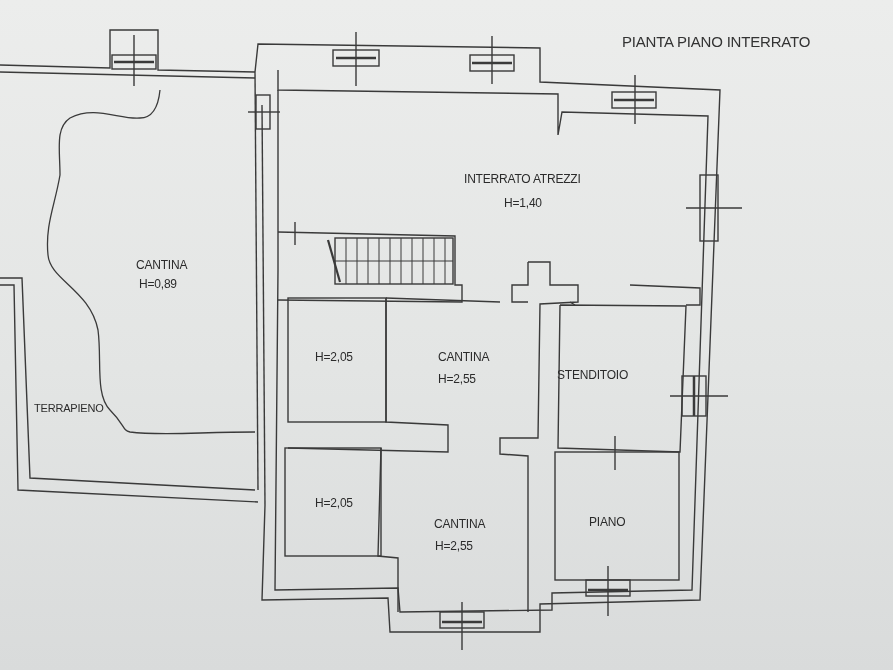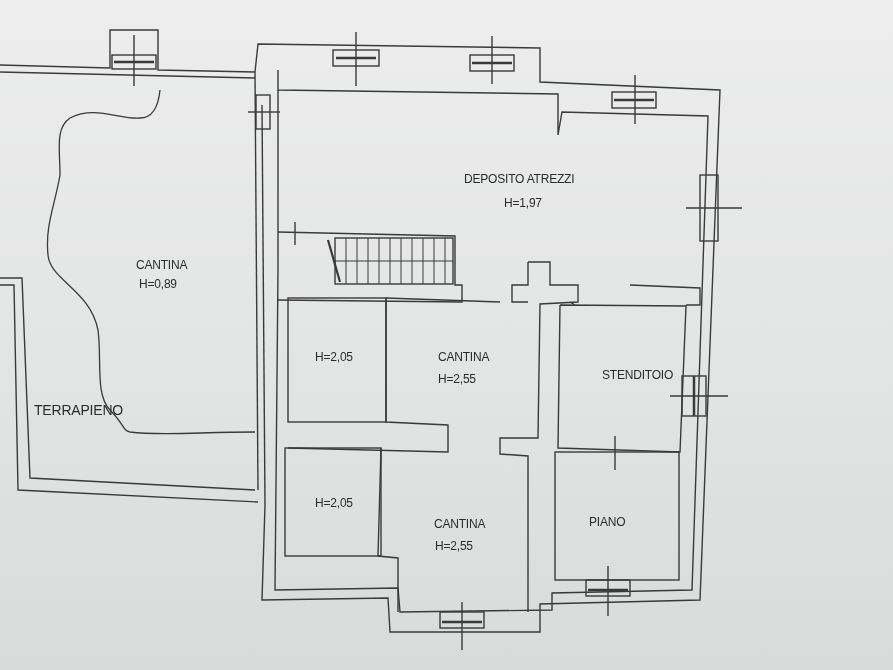--- a/index.html
+++ b/index.html
@@ -95,35 +95,36 @@
 
       <rect x="285" y="448" width="96" height="108"></rect>
       <polyline points="381,448 378,556 398,558 398,612"></polyline>
 
       <rect x="440" y="612" width="44" height="16"></rect>
       <line x1="462" y1="602" x2="462" y2="650"></line>
       <line x1="442" y1="622" x2="482" y2="622" stroke-width="2.5"></line>
     </g>
   </svg>
 
+  <div class="lbl title" style="left:622px;top:33px;">PIANTA PIANO INTERRATO</div>
 
-  <div class="lbl" style="left:464px;top:172px;">DEPOSITO ATREZZI</div>
-  <div class="lbl" style="left:504px;top:196px;">H=1,97</div>
+  <div class="lbl" style="left:464px;top:172px;">INTERRATO ATREZZI</div>
+  <div class="lbl" style="left:504px;top:196px;">H=1,40</div>
 
   <div class="lbl" style="left:136px;top:258px;">CANTINA</div>
   <div class="lbl" style="left:139px;top:277px;">H=0,89</div>
 
-  <div class="lbl" style="left:34px;top:402px;font-size:14px;text-align:center;">TERRAPIENO</div>
+  <div class="lbl" style="left:34px;top:402px;font-size:11px;text-align:center;">TERRAPIENO</div>
 
   <div class="lbl" style="left:315px;top:350px;">H=2,05</div>
 
   <div class="lbl" style="left:438px;top:350px;">CANTINA</div>
   <div class="lbl" style="left:438px;top:372px;">H=2,55</div>
 
-  <div class="lbl" style="left:602px;top:368px;">STENDITOIO</div>
+  <div class="lbl" style="left:557px;top:368px;">STENDITOIO</div>
 
   <div class="lbl" style="left:315px;top:496px;">H=2,05</div>
 
   <div class="lbl" style="left:434px;top:517px;">CANTINA</div>
   <div class="lbl" style="left:435px;top:539px;">H=2,55</div>
 
   <div class="lbl" style="left:589px;top:515px;">PIANO</div>
 </div>
 
 </body></html>

